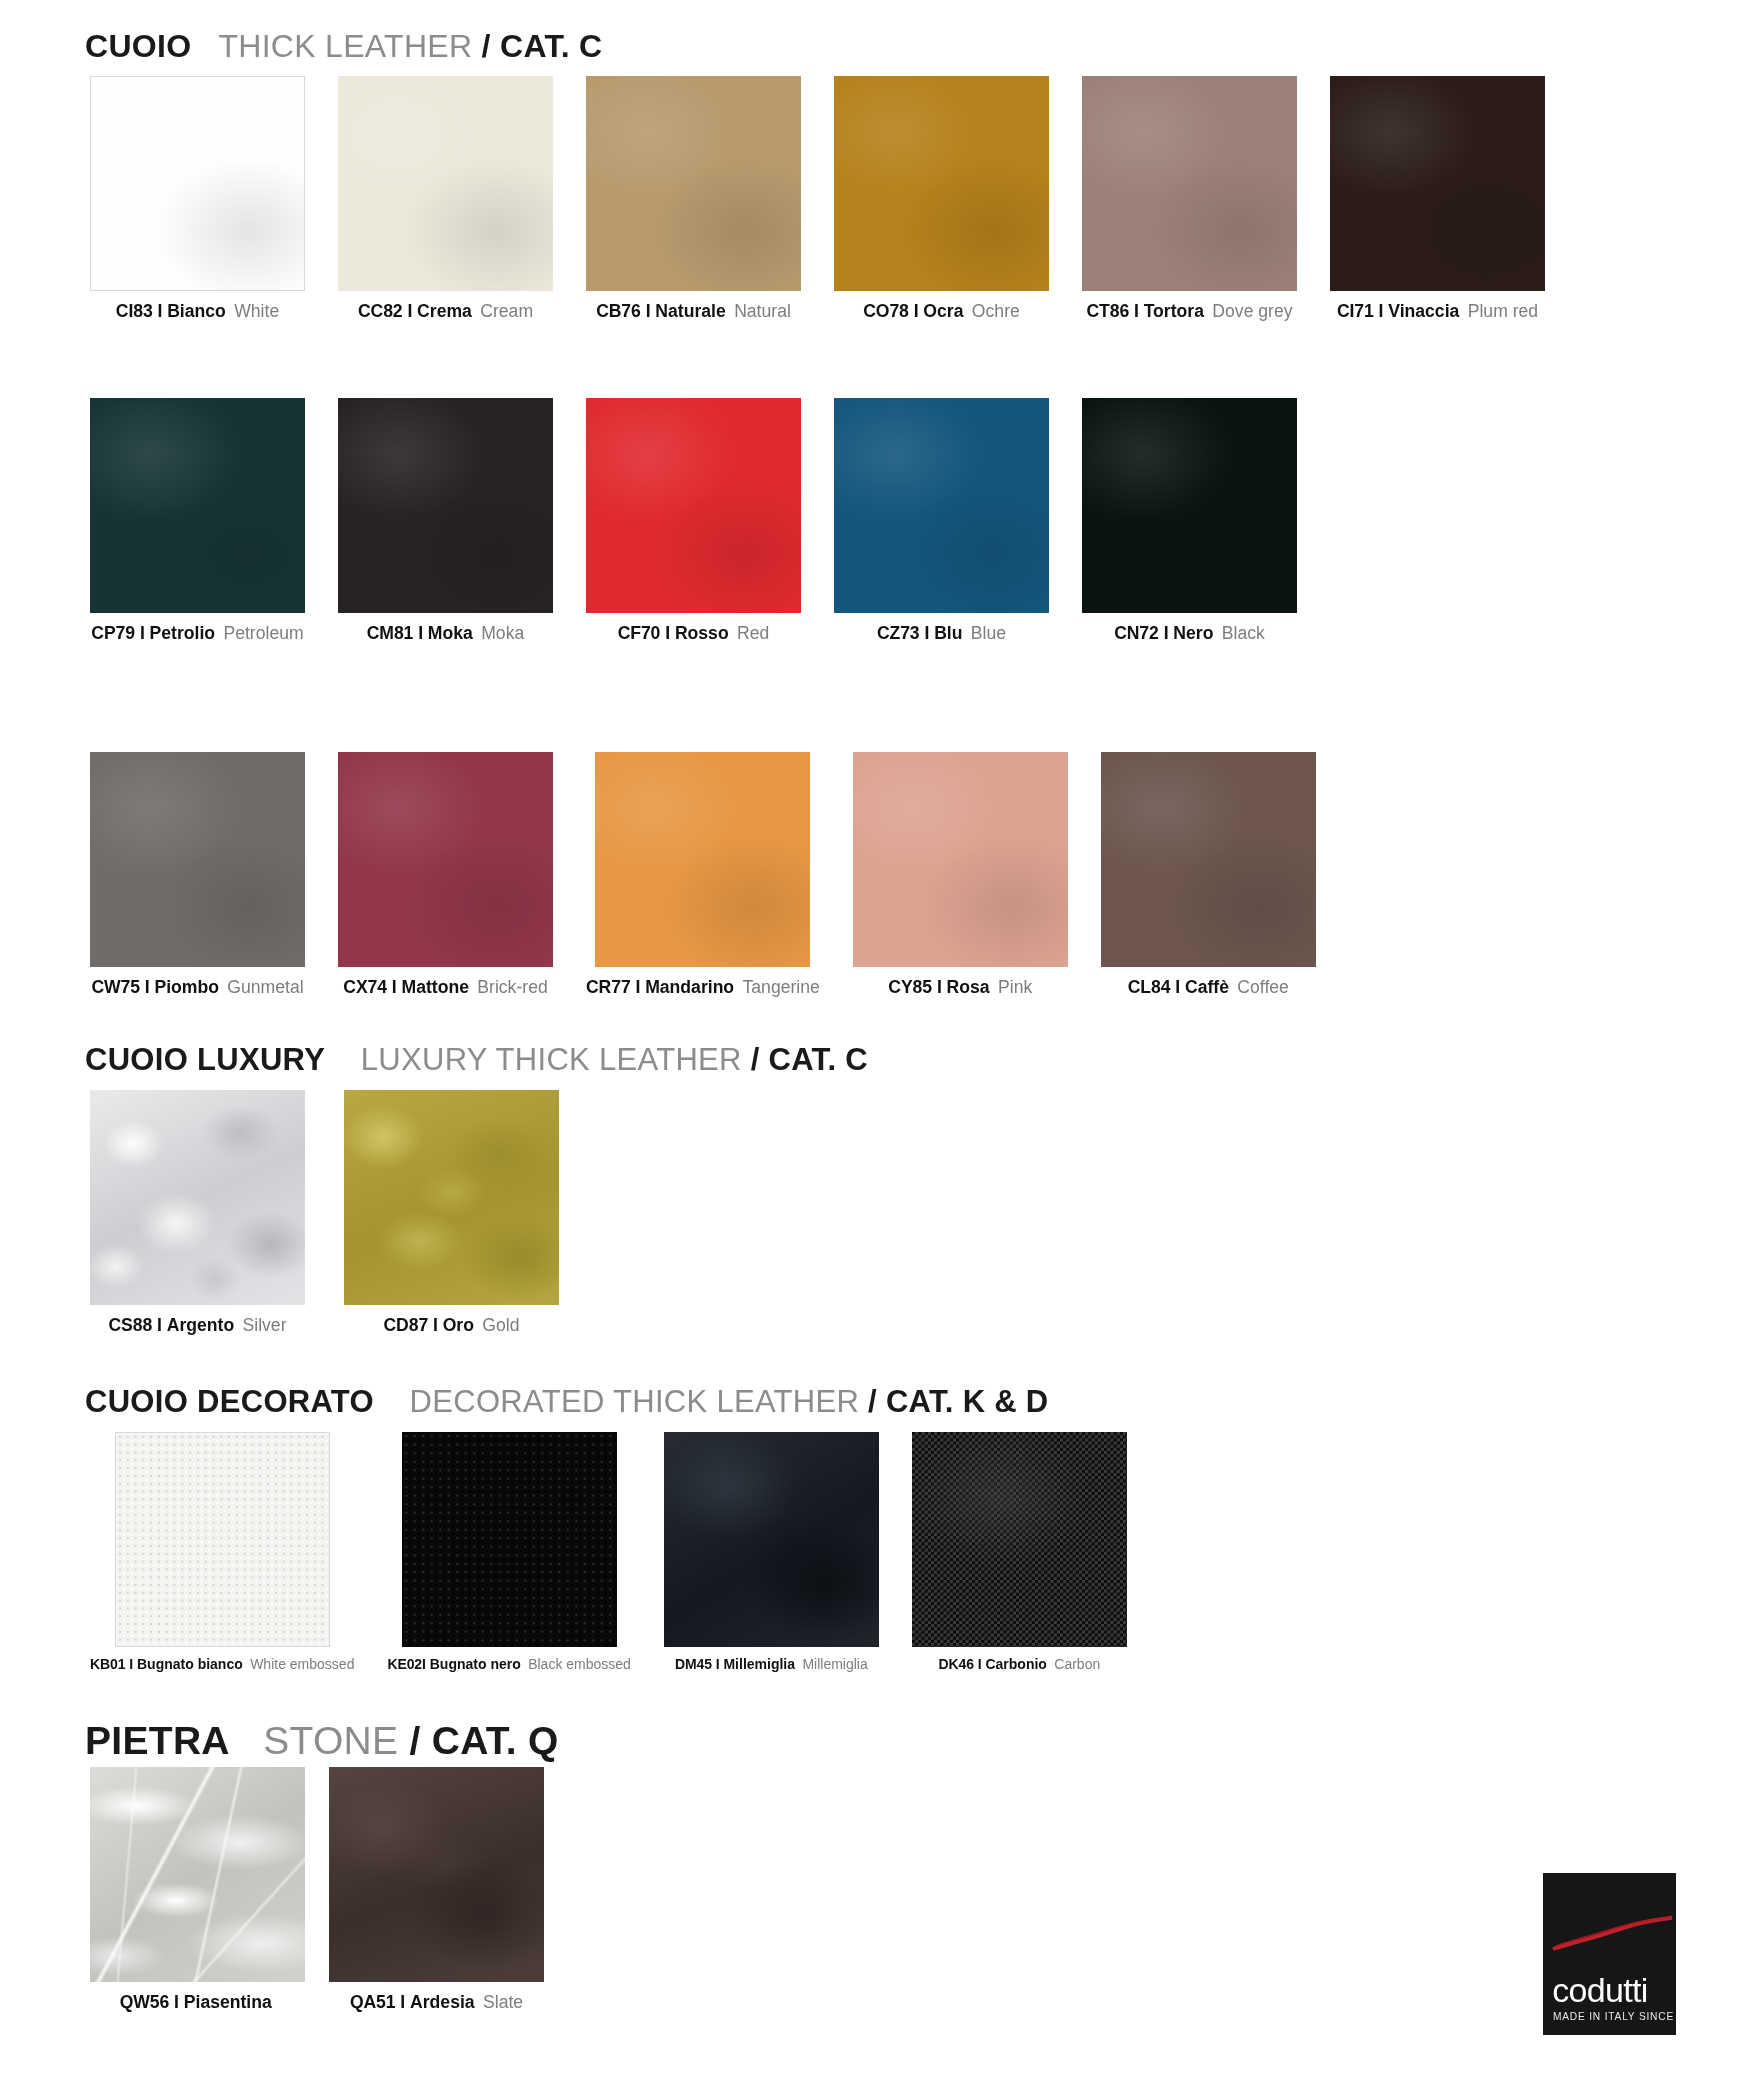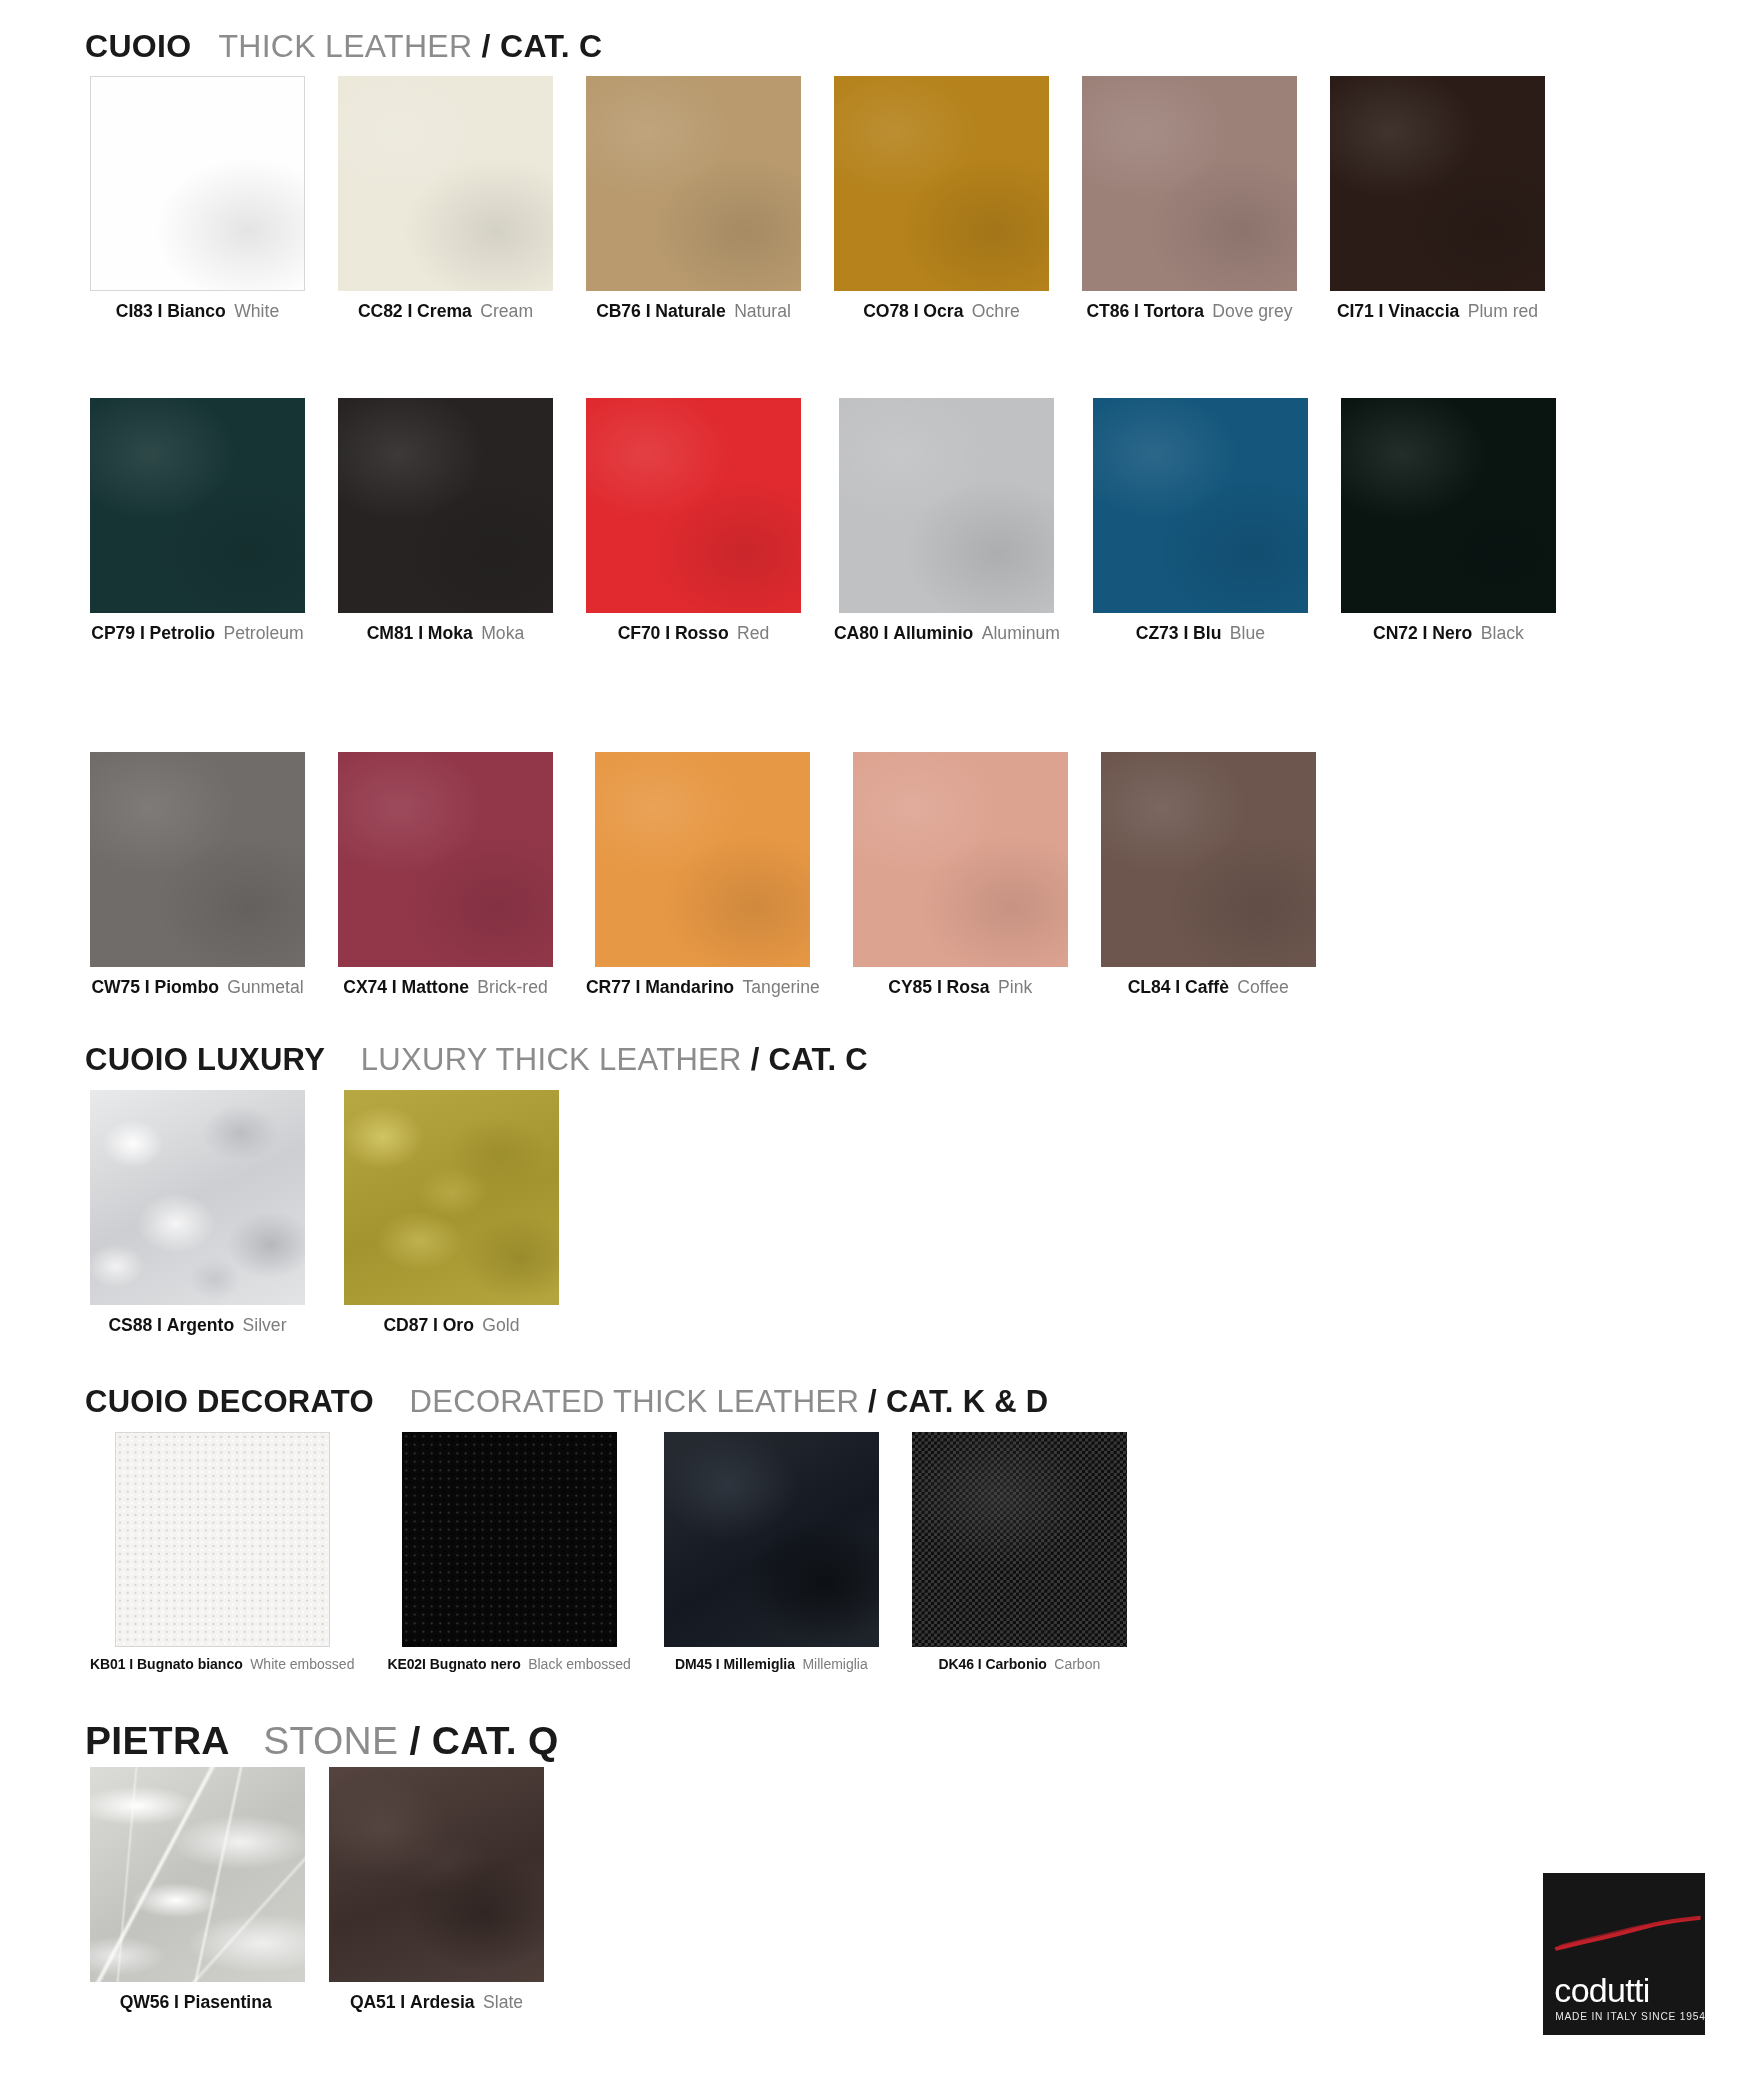--- a/index.html
+++ b/index.html
@@ -174,21 +174,21 @@
   }
   .tx-soft {
     background-image:
       radial-gradient(ellipse 120px 92px at 28% 26%, rgba(255,255,255,0.10), transparent 72%),
       radial-gradient(ellipse 127px 99px at 74% 72%, rgba(0,0,0,0.10), transparent 74%);
   }
 
   
   .logo {
     position: absolute;
-    width: 162px;
+    width: 133px;
     height: 162px;
     background: #161616;
     overflow: hidden;
   }
   .logo .stroke {
     position: absolute;
     left: 6%;
     top: 26%;
     width: 92%;
     height: 22%;
@@ -306,29 +306,20 @@
     <div class="cell">
       <div class="swatch tx-soft" style="background-color:#e02a2f;"></div>
       <div class="caption">
         <span class="code">CF70</span>
         <span class="code">I</span>
         <span class="nm">Rosso</span>
         <span class="tr">Red</span>
       </div>
     </div>
     <div class="cell">
-      <div class="swatch tx-soft" style="background-color:#c0c1c3;"></div>
-      <div class="caption">
-        <span class="code">CA80</span>
-        <span class="code">I</span>
-        <span class="nm">Alluminio</span>
-        <span class="tr">Aluminum</span>
-      </div>
-    </div>
-    <div class="cell">
       <div class="swatch tx-soft" style="background-color:#14567c;"></div>
       <div class="caption">
         <span class="code">CZ73</span>
         <span class="code">I</span>
         <span class="nm">Blu</span>
         <span class="tr">Blue</span>
       </div>
     </div>
     <div class="cell">
       <div class="swatch tx-soft" style="background-color:#0a1512;"></div>

